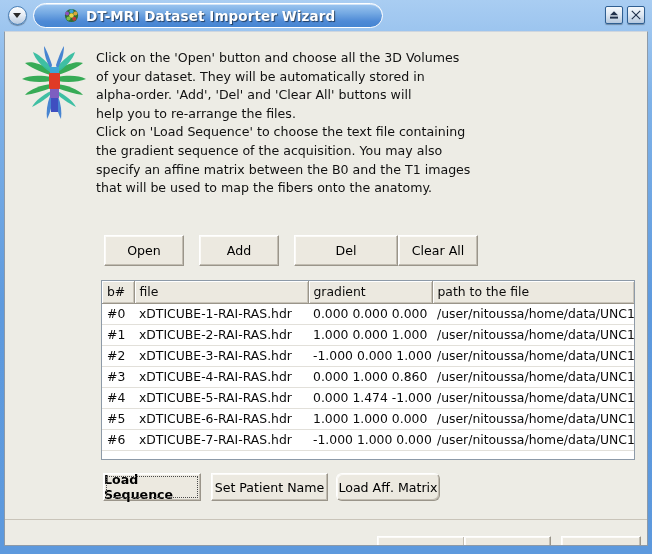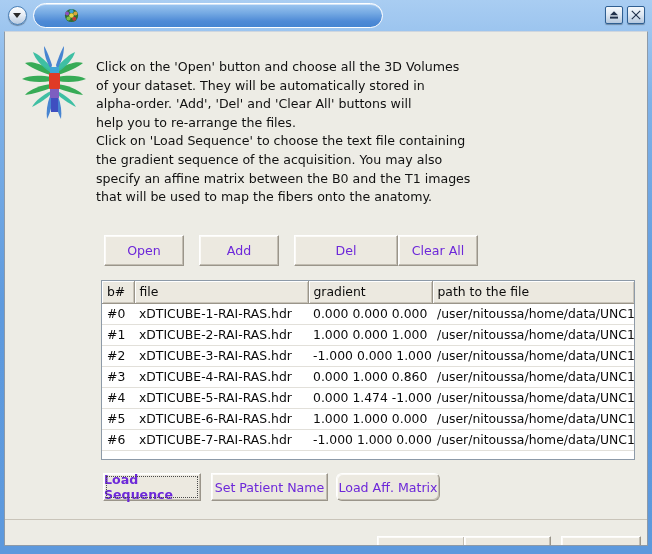--- a/index.html
+++ b/index.html
@@ -109,39 +109,39 @@
     border-top: 1px solid #cfd6de;
     overflow: hidden;
   }
   .brain-img {
     position: absolute;
     left: 11px; top: 9px;
     width: 76px; height: 86px;
   }
   .instructions {
     position: absolute;
-    left: 91px; top: 26px;
+    left: 91px; top: 17px;
     width: 400px;
     font-size: 12.6px;
     color: #111111;
     line-height: 18.6px;
     white-space: pre-line;
   }
 
   
   .btn {
     box-sizing: border-box;
     background: #ece9e0;
     border: 1px solid #9a958a;
     border-top-color: #ffffff;
     border-left-color: #ffffff;
     box-shadow: inset -1px -1px 0 #c2bdb2, inset 1px 1px 0 #fbfaf7;
     font-family: "DejaVu Sans", sans-serif;
     font-size: 12.6px;
-    color: #6d28d9;
+    color: #000000;
     display: flex;
     align-items: center;
     justify-content: center;
     cursor: default;
     user-select: none;
   }
 
   
   .file-btns {
     position: absolute;
@@ -238,20 +238,21 @@
         <svg width="15" height="15" viewBox="0 0 15 15">
           <circle cx="7.5" cy="7.5" r="6.6" fill="#2f6d33"></circle>
           <circle cx="7.5" cy="3.2" r="2.0" fill="#39a0d8"></circle>
           <circle cx="11.4" cy="5.6" r="2.0" fill="#d8a63a"></circle>
           <circle cx="10.2" cy="10.8" r="2.0" fill="#c23b3b"></circle>
           <circle cx="4.5" cy="10.6" r="2.0" fill="#7ec04a"></circle>
           <circle cx="3.1" cy="5.4" r="2.0" fill="#8f4fc0"></circle>
           <circle cx="7.5" cy="7.5" r="2.3" fill="#e8d24a"></circle>
         </svg>
       </span>
+      <span class="tb-title-text">DT-MRI Dataset Importer Wizard</span>
     </div>
 
     <div class="tb-buttons">
       <div class="tb-btn">
         <span class="glyph">
           <svg width="12" height="12" viewBox="0 0 12 12">
             <polygon points="6,2.2 10,6.2 2,6.2" fill="#20304a"></polygon>
             <rect x="2" y="7.6" width="8" height="2" fill="#20304a"></rect>
           </svg>
         </span>

